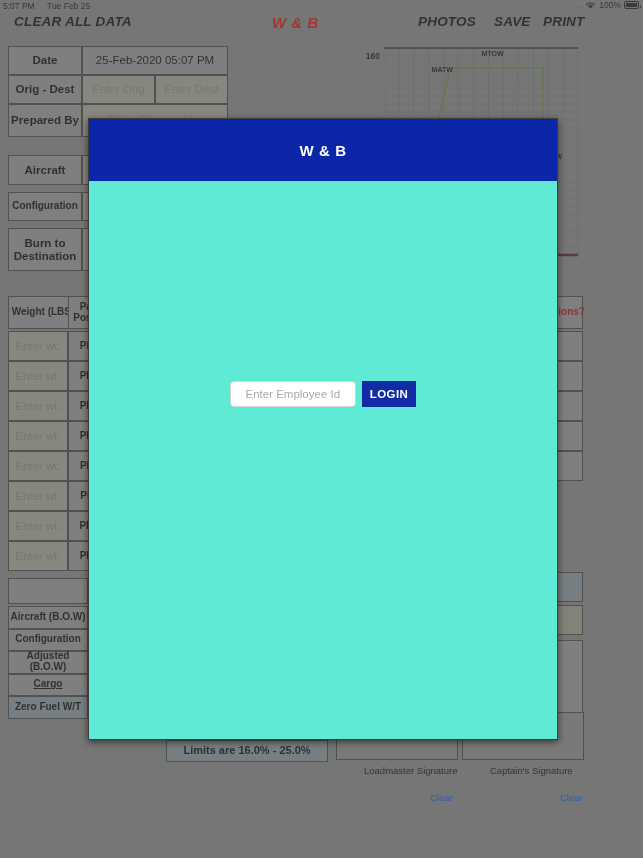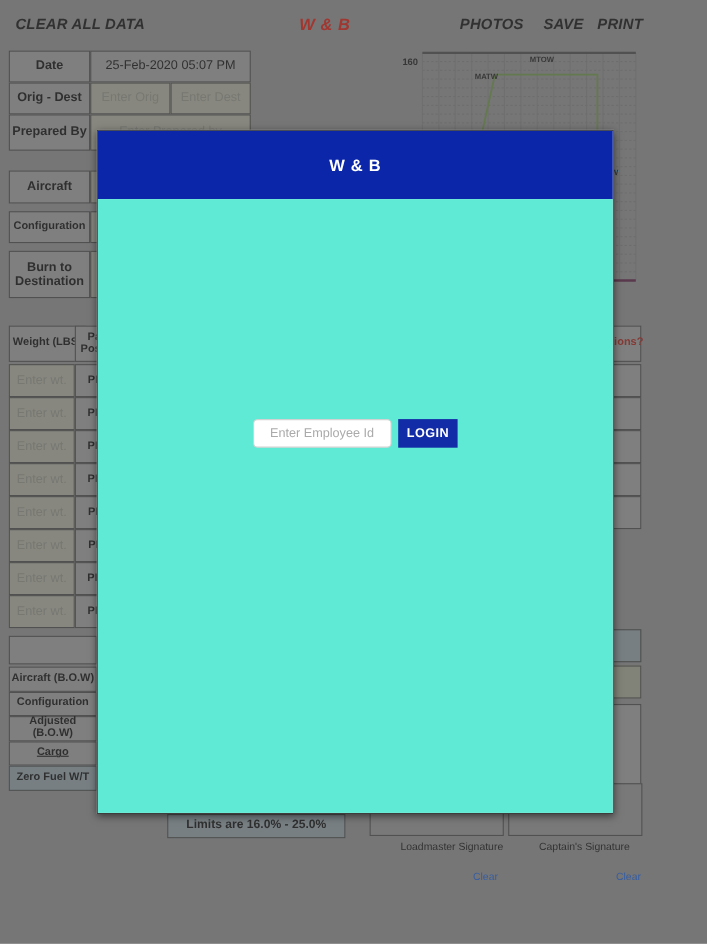--- a/index.html
+++ b/index.html
@@ -103,20 +103,36 @@
     padding:0 8px;cursor:pointer;
   }
 </style>
 </head>
 <body>
 
 <div id="app">
 
   <div id="appLayer">
 
+    <div class="statusbar">
+      <span class="sb-time">5:07 PM</span>
+      <span class="sb-date">Tue Feb 25</span>
+      <span class="sb-right">
+        <span class="sb-dots">....</span>
+        <svg class="wifi" viewBox="0 0 16 12">
+          <path d="M8 10.6 L5.6 7.9 A3.6 3.6 0 0 1 10.4 7.9 Z" fill="#1d1d1d"></path>
+          <path d="M2.2 4.6 A8.6 8.6 0 0 1 13.8 4.6" stroke="#1d1d1d" stroke-width="1.5" fill="none" stroke-linecap="round"></path>
+          <path d="M4.2 6.9 A5.6 5.6 0 0 1 11.8 6.9" stroke="#1d1d1d" stroke-width="1.4" fill="none" stroke-linecap="round"></path>
+        </svg>
+        <span class="sb-batt-txt">100%</span>
+        <span class="batt">
+            <i></i>
+          </span>
+      </span>
+    </div>
 
     <div class="topnav">
       <div class="nav-item nav-clear">CLEAR ALL DATA</div>
       <div class="nav-item nav-title">W &amp; B</div>
       <div class="nav-item nav-photos">PHOTOS</div>
       <div class="nav-item nav-save">SAVE</div>
       <div class="nav-item nav-print">PRINT</div>
     </div>
 
     <div class="cell" style="left:8px;top:46px;width:74px;height:29px;">Date</div>
@@ -174,21 +190,21 @@
         <div class="cell sm" style="left: 8px; top: 651px; width: 80px; height: 22.5px;">Adjusted (B.O.W)</div>
         <div class="cell sm" style="left: 8px; top: 673.5px; width: 80px; height: 22.5px; text-decoration: underline;">Cargo</div>
         <div class="cell sm teal" style="left: 8px; top: 696px; width: 80px; height: 22.5px;">Zero Fuel W/T</div>
       </div>
 
     <div class="cell blank" style="left:523px;top:572px;width:60px;height:30px;"></div>
     <div class="cell teal" style="left:523px;top:572px;width:60px;height:30px;"></div>
     <div class="cell olive" style="left:523px;top:605px;width:60px;height:30px;"></div>
     <div class="cell blank" style="left:523px;top:640px;width:60px;height:88px;"></div>
 
-    <div class="cell teal" style="left:152px;top:740px;width:162px;height:22px;font-size:11px;text-align:right;">Limits are 16.0% - 25.0%</div>
+    <div class="cell teal" style="left:166px;top:740px;width:162px;height:22px;font-size:11px;text-align:right;">Limits are 16.0% - 25.0%</div>
 
     <div class="sigbox" style="left:336px;top:712px;width:122px;height:48px;"></div>
     <div class="siglabel" style="left:336px;top:765px;">Loadmaster Signature</div>
     <div class="sigclear" style="left:430px;top:765px;">Clear</div>
 
     <div class="sigbox" style="left:462px;top:712px;width:122px;height:48px;"></div>
     <div class="siglabel" style="left:462px;top:765px;">Captain's Signature</div>
     <div class="sigclear" style="left:560px;top:765px;">Clear</div>
 
     <div class="chartbox">

